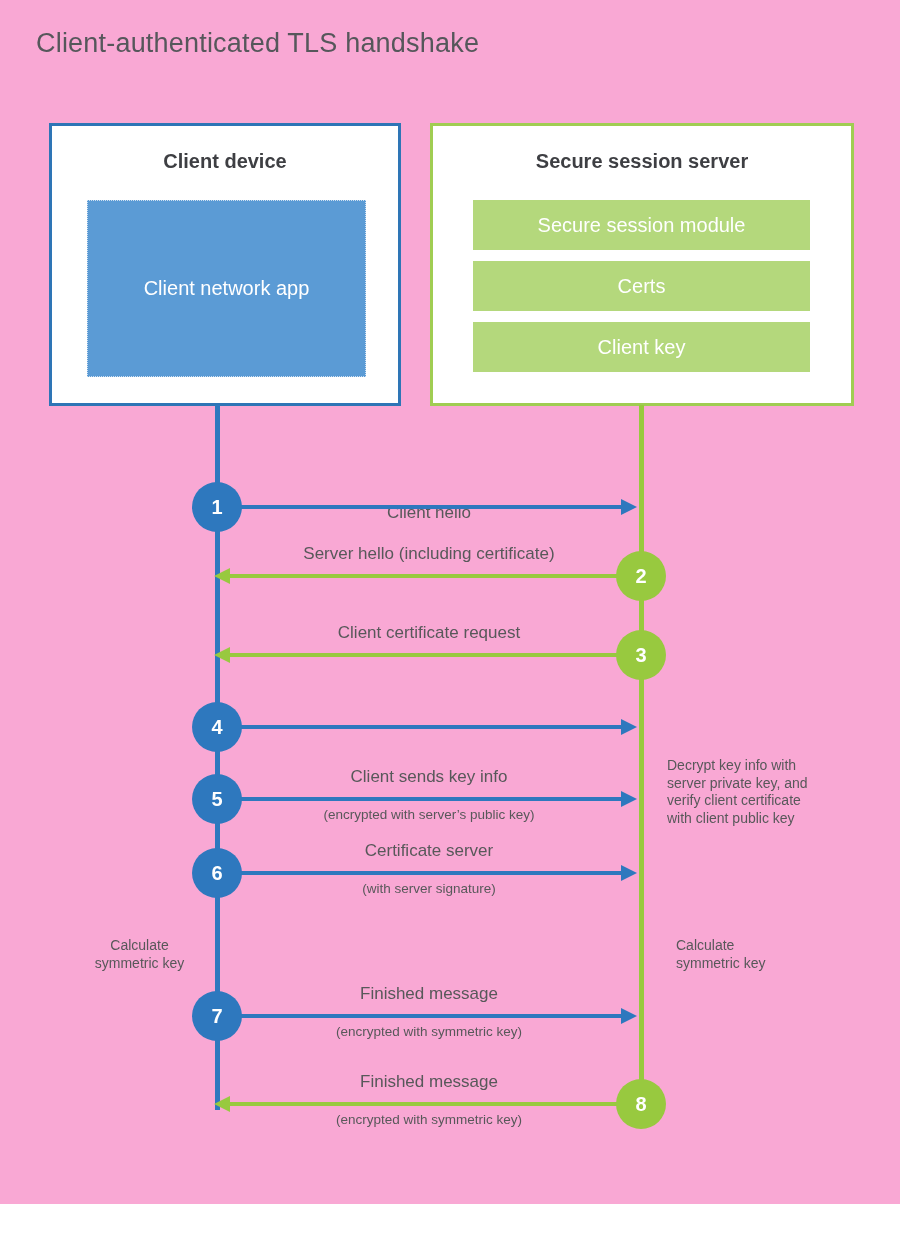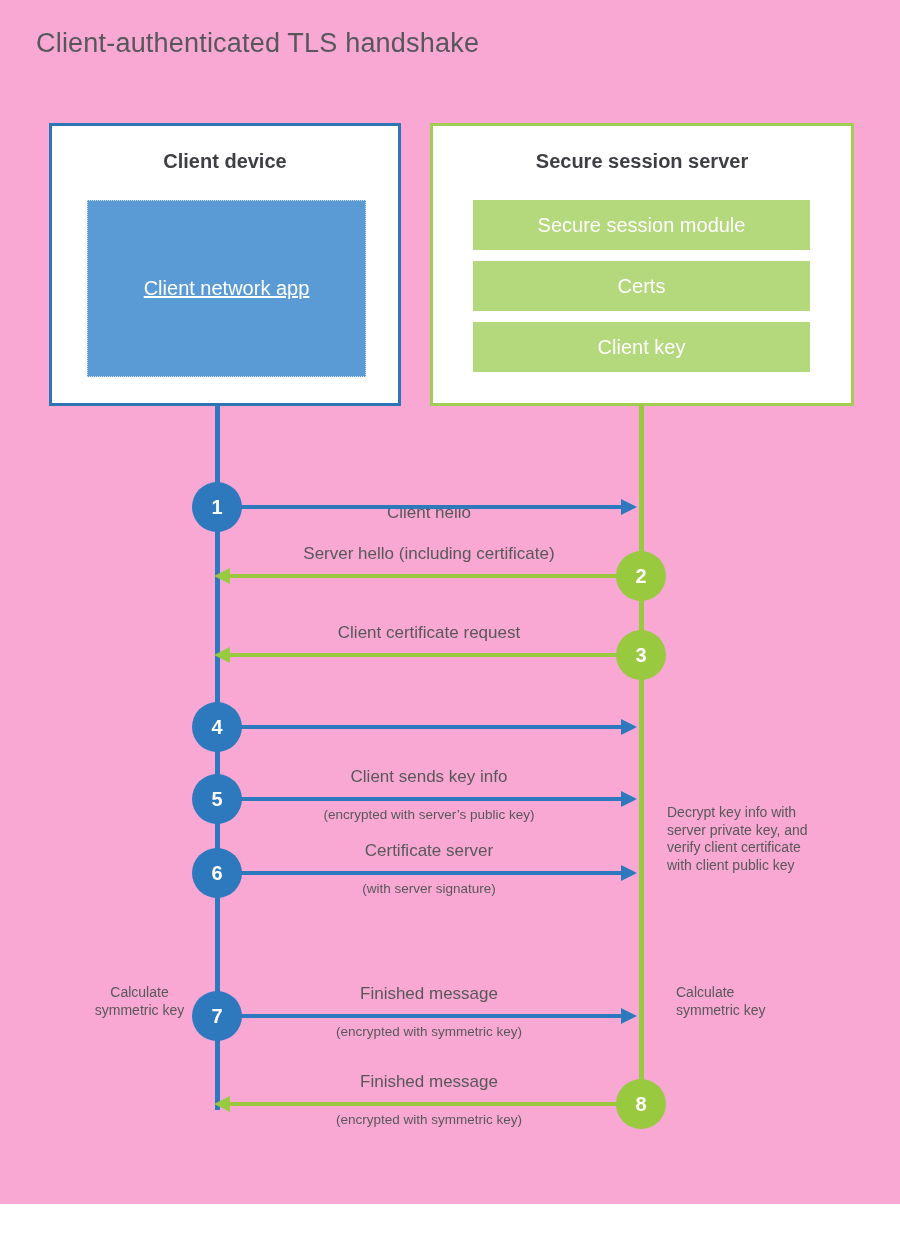--- a/index.html
+++ b/index.html
@@ -14,40 +14,40 @@
   #title{left:36px;top:28px;font-size:27px;font-weight:300;color:var(--title);letter-spacing:.2px;}
   
   .top-box{box-sizing:border-box;top:123px;height:283px;background:#fff;}
   #client-box{left:49px;width:352px;border:3px solid var(--blue-border);}
   #server-box{left:430px;width:424px;border:3px solid var(--green-border);}
   .box-head{position:absolute;left:0;right:0;top:24px;text-align:center;
             font-size:20px;font-weight:bold;color:var(--heading);}
   #app-box{position:absolute;left:35px;top:74px;width:277px;height:175px;background:var(--blue-fill);
            border:1px dotted #cfe0f1;display:flex;align-items:center;justify-content:center;
            text-align:center;color:#fff;font-size:20px;line-height:1.45;}
-  #app-box span{display:block;width:180px;text-decoration:underline;}
+  #app-box span{display:block;width:180px;}
   .server-bar{position:absolute;left:40px;width:337px;height:50px;background:var(--green-fill);
               display:flex;align-items:center;justify-content:center;color:#fff;font-size:20px;}
   
   .lifeline{width:5px;}
   #client-lifeline{left:215px;top:405px;height:705px;background:var(--blue);}
   #server-lifeline{left:639px;top:405px;height:699px;background:var(--green);}
   
   .step-circle{position:absolute;width:50px;height:50px;border-radius:50%;
                display:flex;align-items:center;justify-content:center;
                color:#fff;font-size:20px;font-weight:bold;z-index:3;}
   .arrow-line{position:absolute;height:4px;z-index:2;}
   .arrow-head{position:absolute;width:0;height:0;border-top:8px solid transparent;
               border-bottom:8px solid transparent;z-index:2;}
   .msg-label{position:absolute;left:179px;width:500px;text-align:center;
              font-size:17px;color:var(--label);}
   .msg-sub{position:absolute;left:179px;width:500px;text-align:center;
            font-size:13.5px;color:var(--label);}
   
-  .note{font-size:14px;line-height:17.5px;color:var(--label);margin-top:47px;}
+  .note{font-size:14px;line-height:17.5px;color:var(--label);}
   #decrypt-note{left:667px;top:757px;width:162px;}
   #calc-left{left:82px;top:937px;width:115px;text-align:center;}
   #calc-right{left:676px;top:937px;width:115px;text-align:left;}
 </style>
 </head>
 <body>
 
 <div id="page">
 
   <div id="title" class="abs">Client-authenticated TLS handshake</div>

